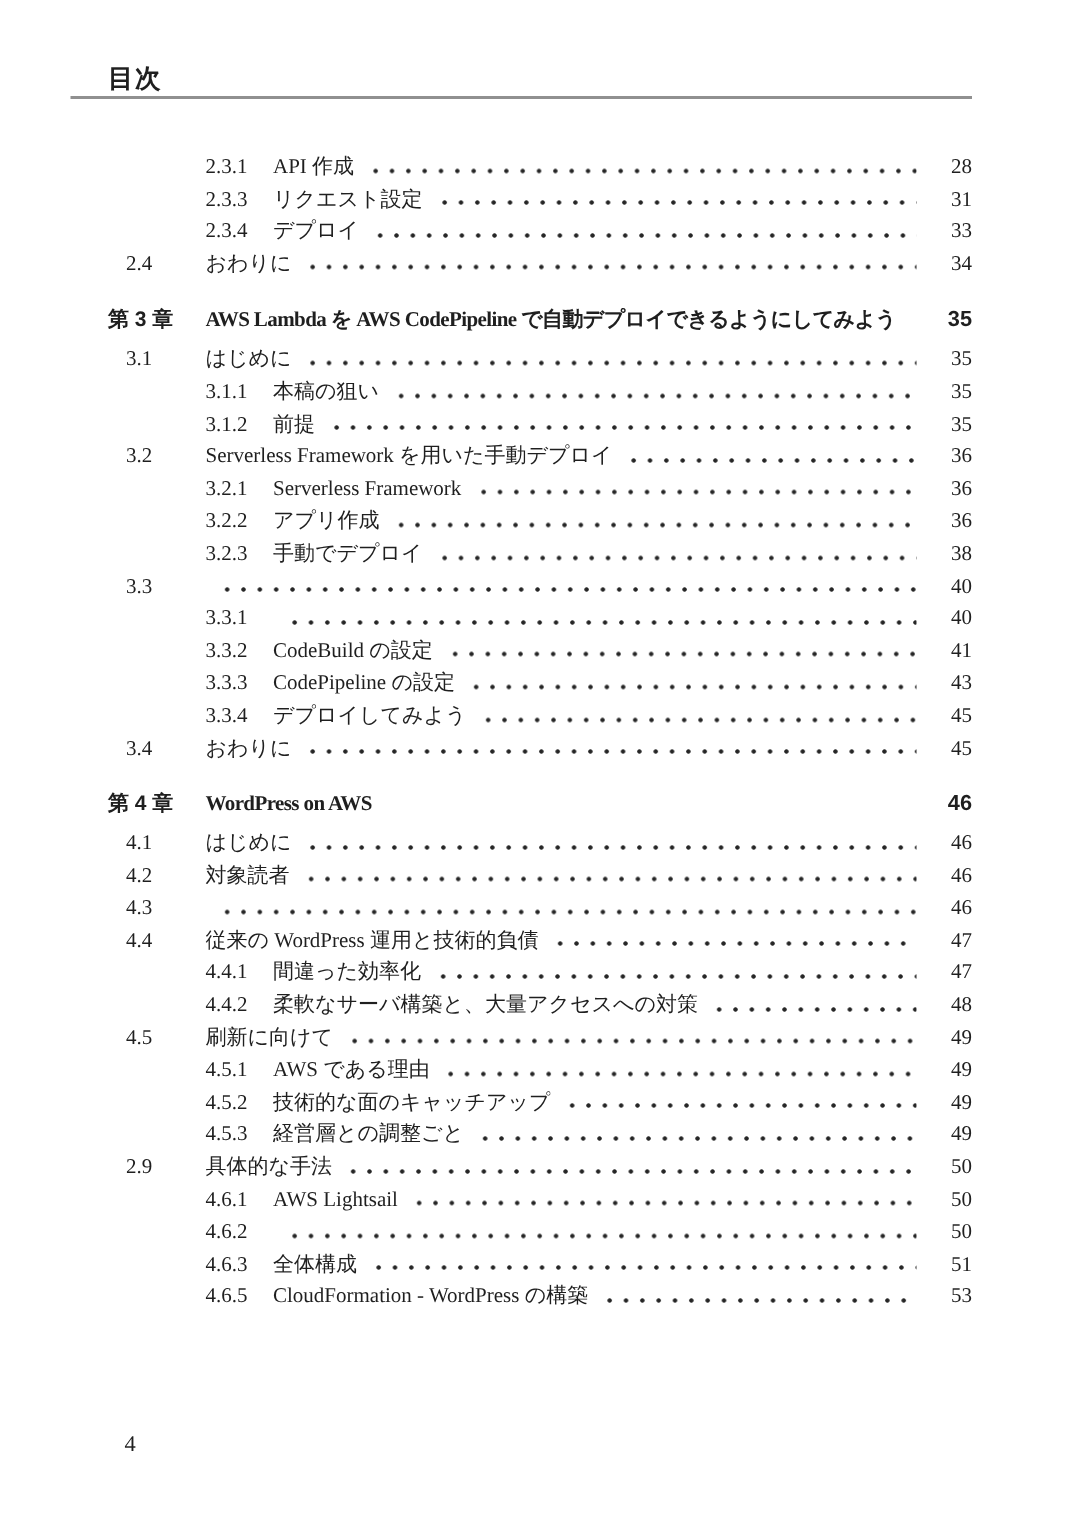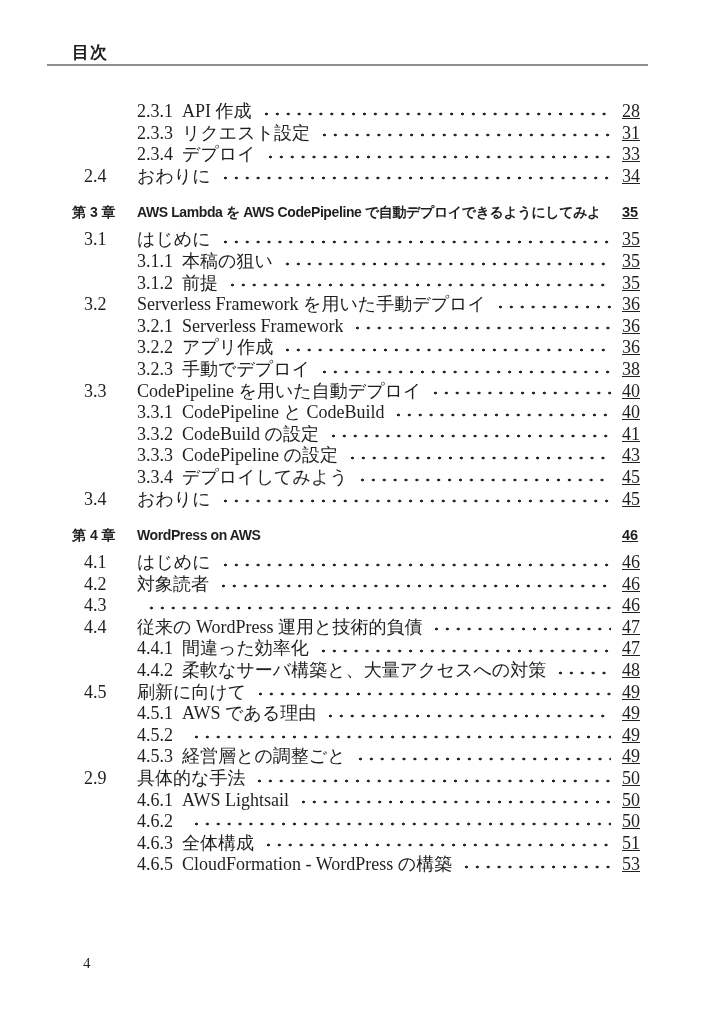--- a/index.html
+++ b/index.html
@@ -37,50 +37,51 @@
     height: 2px;
     background: var(--rule-color, #909090);
   }
 
   .toc-list { margin-top: 35px; }
 
   .row {
     display: flex;
     align-items: baseline;
     height: 21.6px;
-    font-size: 18px;
+    font-size: 14px;
     line-height: 21.6px;
     white-space: nowrap;
   }
 
   .row .num { flex: 0 0 auto; }
   .section .num    { margin-left: 34px; width: 53px; }
   .subsection .num { margin-left: 87px; width: 45px; }
 
   .row .title {
     flex: 0 1 auto;
     min-width: 0;
     overflow: hidden;
+    font-family: Liberation Serif, serif;
   }
 
   .row .leader {
     flex: 1 1 6px;
     min-width: 6px;
     align-self: stretch;
     margin: 0 11px 0 7px;
     background-image: radial-gradient(circle, #262626 1.2px, rgba(0,0,0,0) 1.7px);
     background-size: 10.9px 10px;
     background-repeat: repeat-x;
     background-position: left 2px bottom 4px;
   }
 
   .row .pg {
     flex: 0 0 auto;
     min-width: 26px;
-    text-decoration: underline;
+    text-align: right;
   }
 
   .chapter {
     font-family: "Liberation Sans", "DejaVu Sans", sans-serif;
     font-weight: bold;
     font-size: 14px;
     height: 24px;
     line-height: 24px;
     margin-top: 13px;
     margin-bottom: 5px;
@@ -173,27 +174,25 @@
           <span class="pg">36</span>
         </div>
         <div class="row subsection">
           <span class="num">3.2.3</span>
           <span class="title">手動でデプロイ</span>
           <span class="leader"></span>
           <span class="pg">38</span>
         </div>
         <div class="row section">
           <span class="num">3.3</span>
-          <span class="title">CodePipeline を用いた自動デプロイ</span>
           <span class="leader"></span>
           <span class="pg">40</span>
         </div>
         <div class="row subsection">
           <span class="num">3.3.1</span>
-          <span class="title">CodePipeline と CodeBuild</span>
           <span class="leader"></span>
           <span class="pg">40</span>
         </div>
         <div class="row subsection">
           <span class="num">3.3.2</span>
           <span class="title">CodeBuild の設定</span>
           <span class="leader"></span>
           <span class="pg">41</span>
         </div>
         <div class="row subsection">
@@ -262,20 +261,21 @@
           <span class="pg">49</span>
         </div>
         <div class="row subsection">
           <span class="num">4.5.1</span>
           <span class="title">AWS である理由</span>
           <span class="leader"></span>
           <span class="pg">49</span>
         </div>
         <div class="row subsection">
           <span class="num">4.5.2</span>
+          <span class="title">技術的な面のキャッチアップ</span>
           <span class="leader"></span>
           <span class="pg">49</span>
         </div>
         <div class="row subsection">
           <span class="num">4.5.3</span>
           <span class="title">経営層との調整ごと</span>
           <span class="leader"></span>
           <span class="pg">49</span>
         </div>
         <div class="row section">

